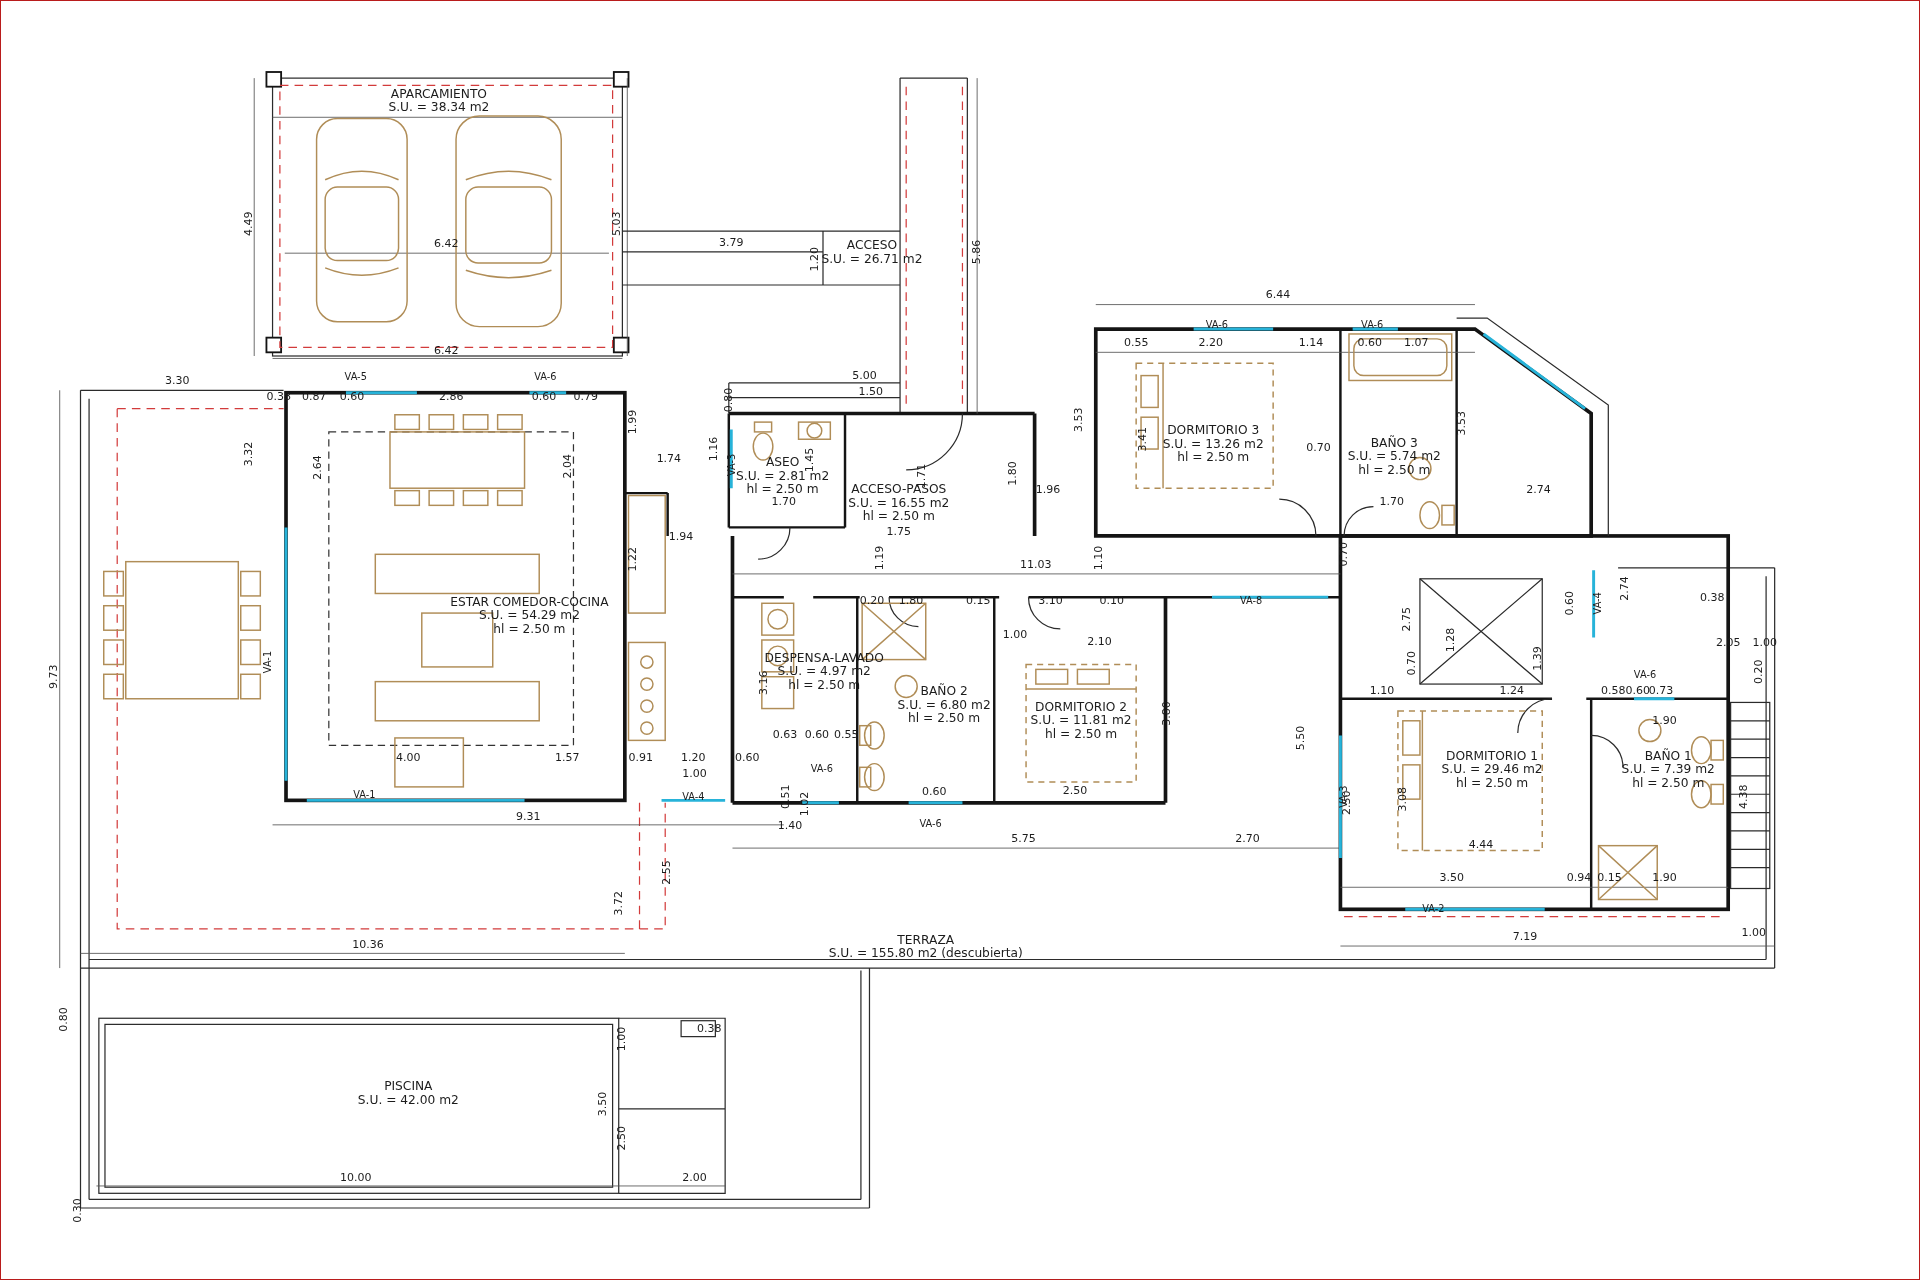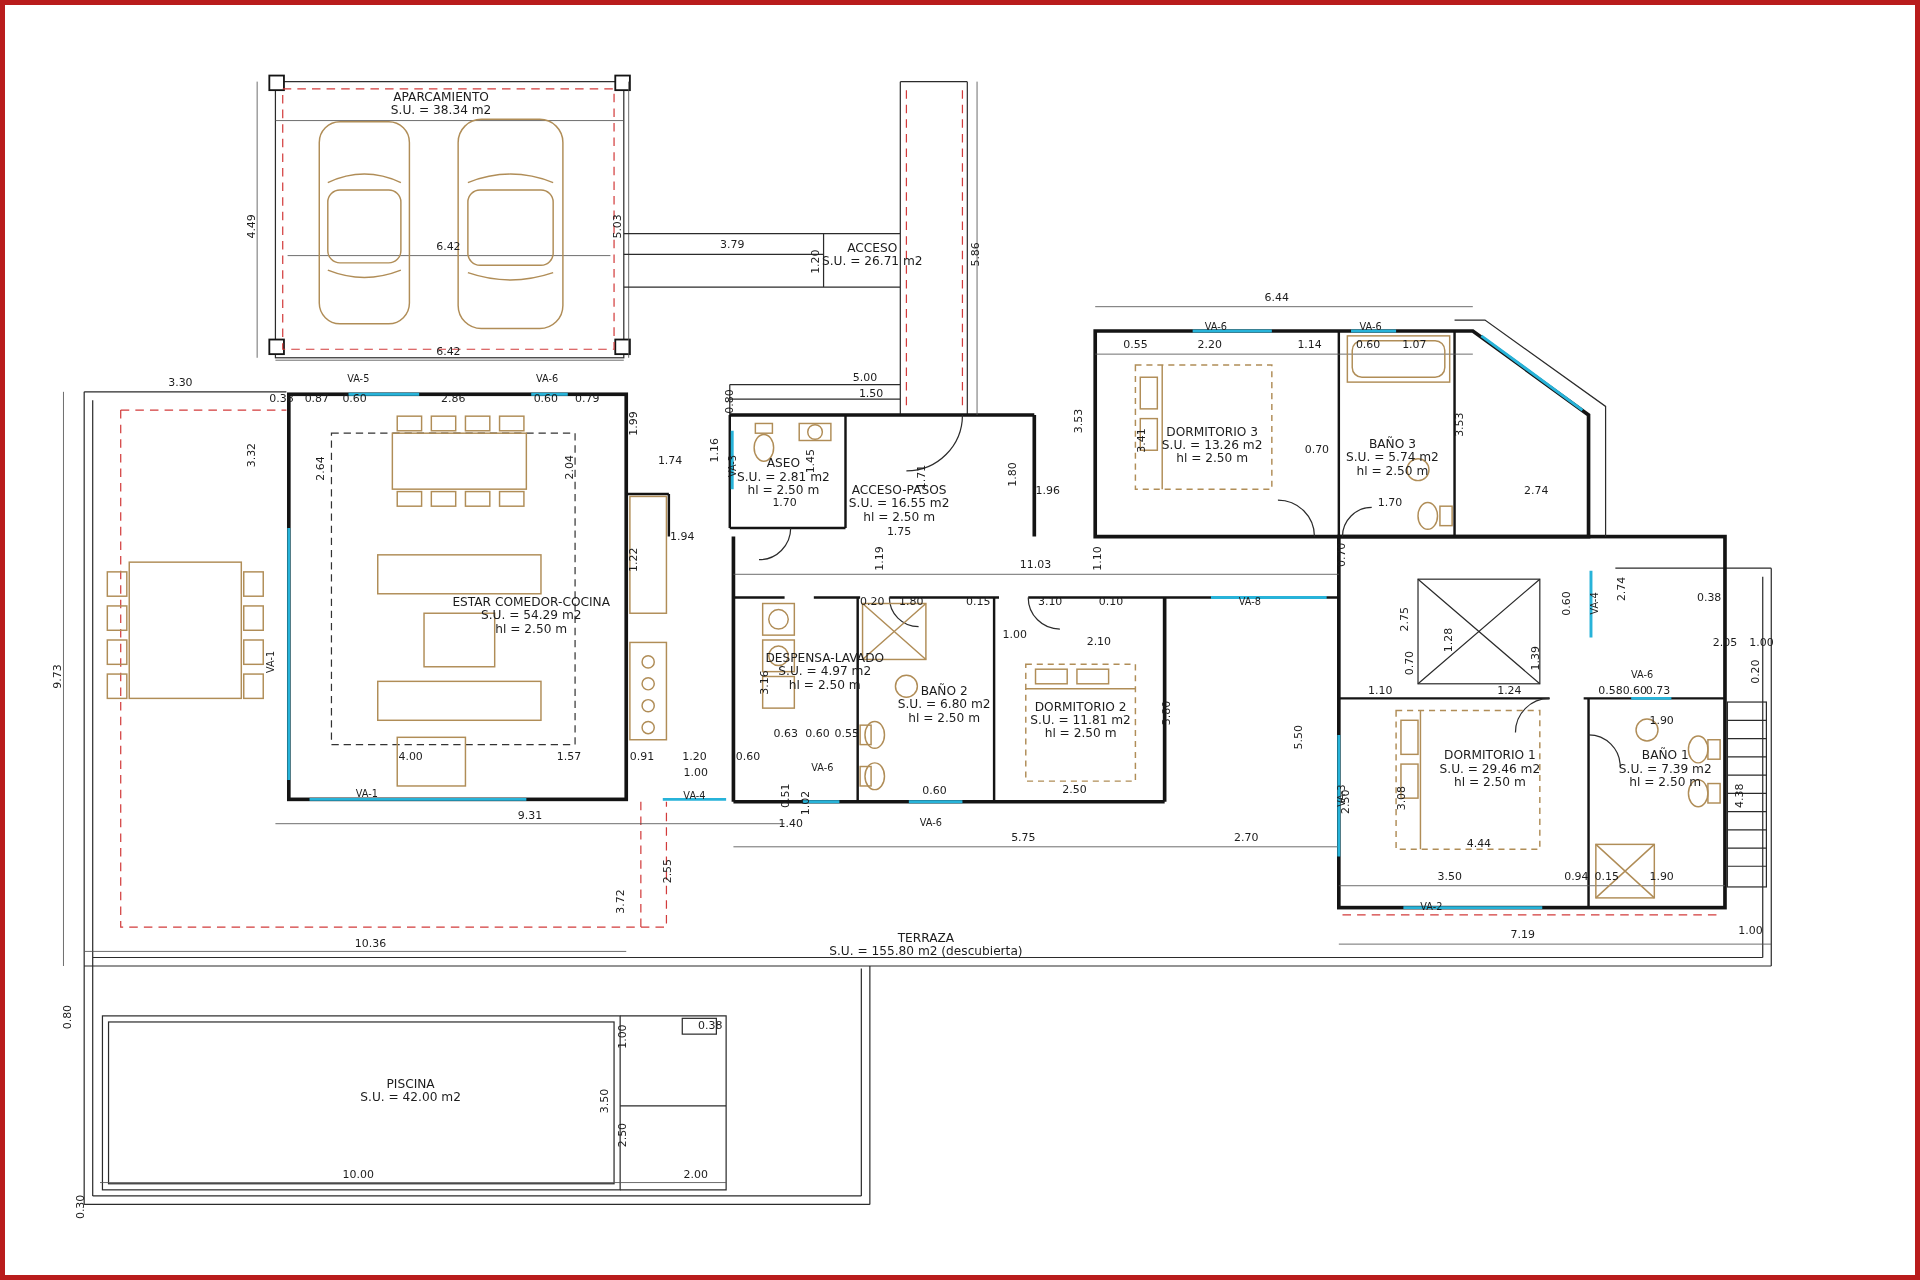--- a/index.html
+++ b/index.html
@@ -1,16 +1,16 @@
 <!DOCTYPE html>
 <html><head>
 <meta charset="utf-8">
 <style>
   html,body{margin:0;padding:0;background:#ededed;}
-  .page{width:1920px;height:1280px;background:#ffffff;position:relative;border:5px solid #b91c1c;box-sizing:border-box;overflow:hidden;}
+  .page{width:1920px;height:1280px;background:#ffffff;position:relative;border:1px solid #b91c1c;box-sizing:border-box;overflow:hidden;}
   svg{display:block;width:100%;height:100%;}
   .walls{stroke:#141414;stroke-width:3;fill:none;stroke-linecap:butt;}
   .iwalls{stroke:#141414;stroke-width:2;fill:none;}
   .thin{stroke:#2b2b2b;stroke-width:1;fill:none;}
   .hair{stroke:#555;stroke-width:0.7;fill:none;}
   .red{stroke:#d23b3b;stroke-width:1;fill:none;stroke-dasharray:7 5;}
   .cyan{stroke:#27b3d9;stroke-width:2.4;fill:none;}
   .tan{stroke:#b08d57;stroke-width:1.2;fill:none;}
   .tan-dash{stroke:#b08d57;stroke-width:1.2;fill:none;stroke-dasharray:5 4;}
   .blk-dash{stroke:#333;stroke-width:1;fill:none;stroke-dasharray:6 4;}

